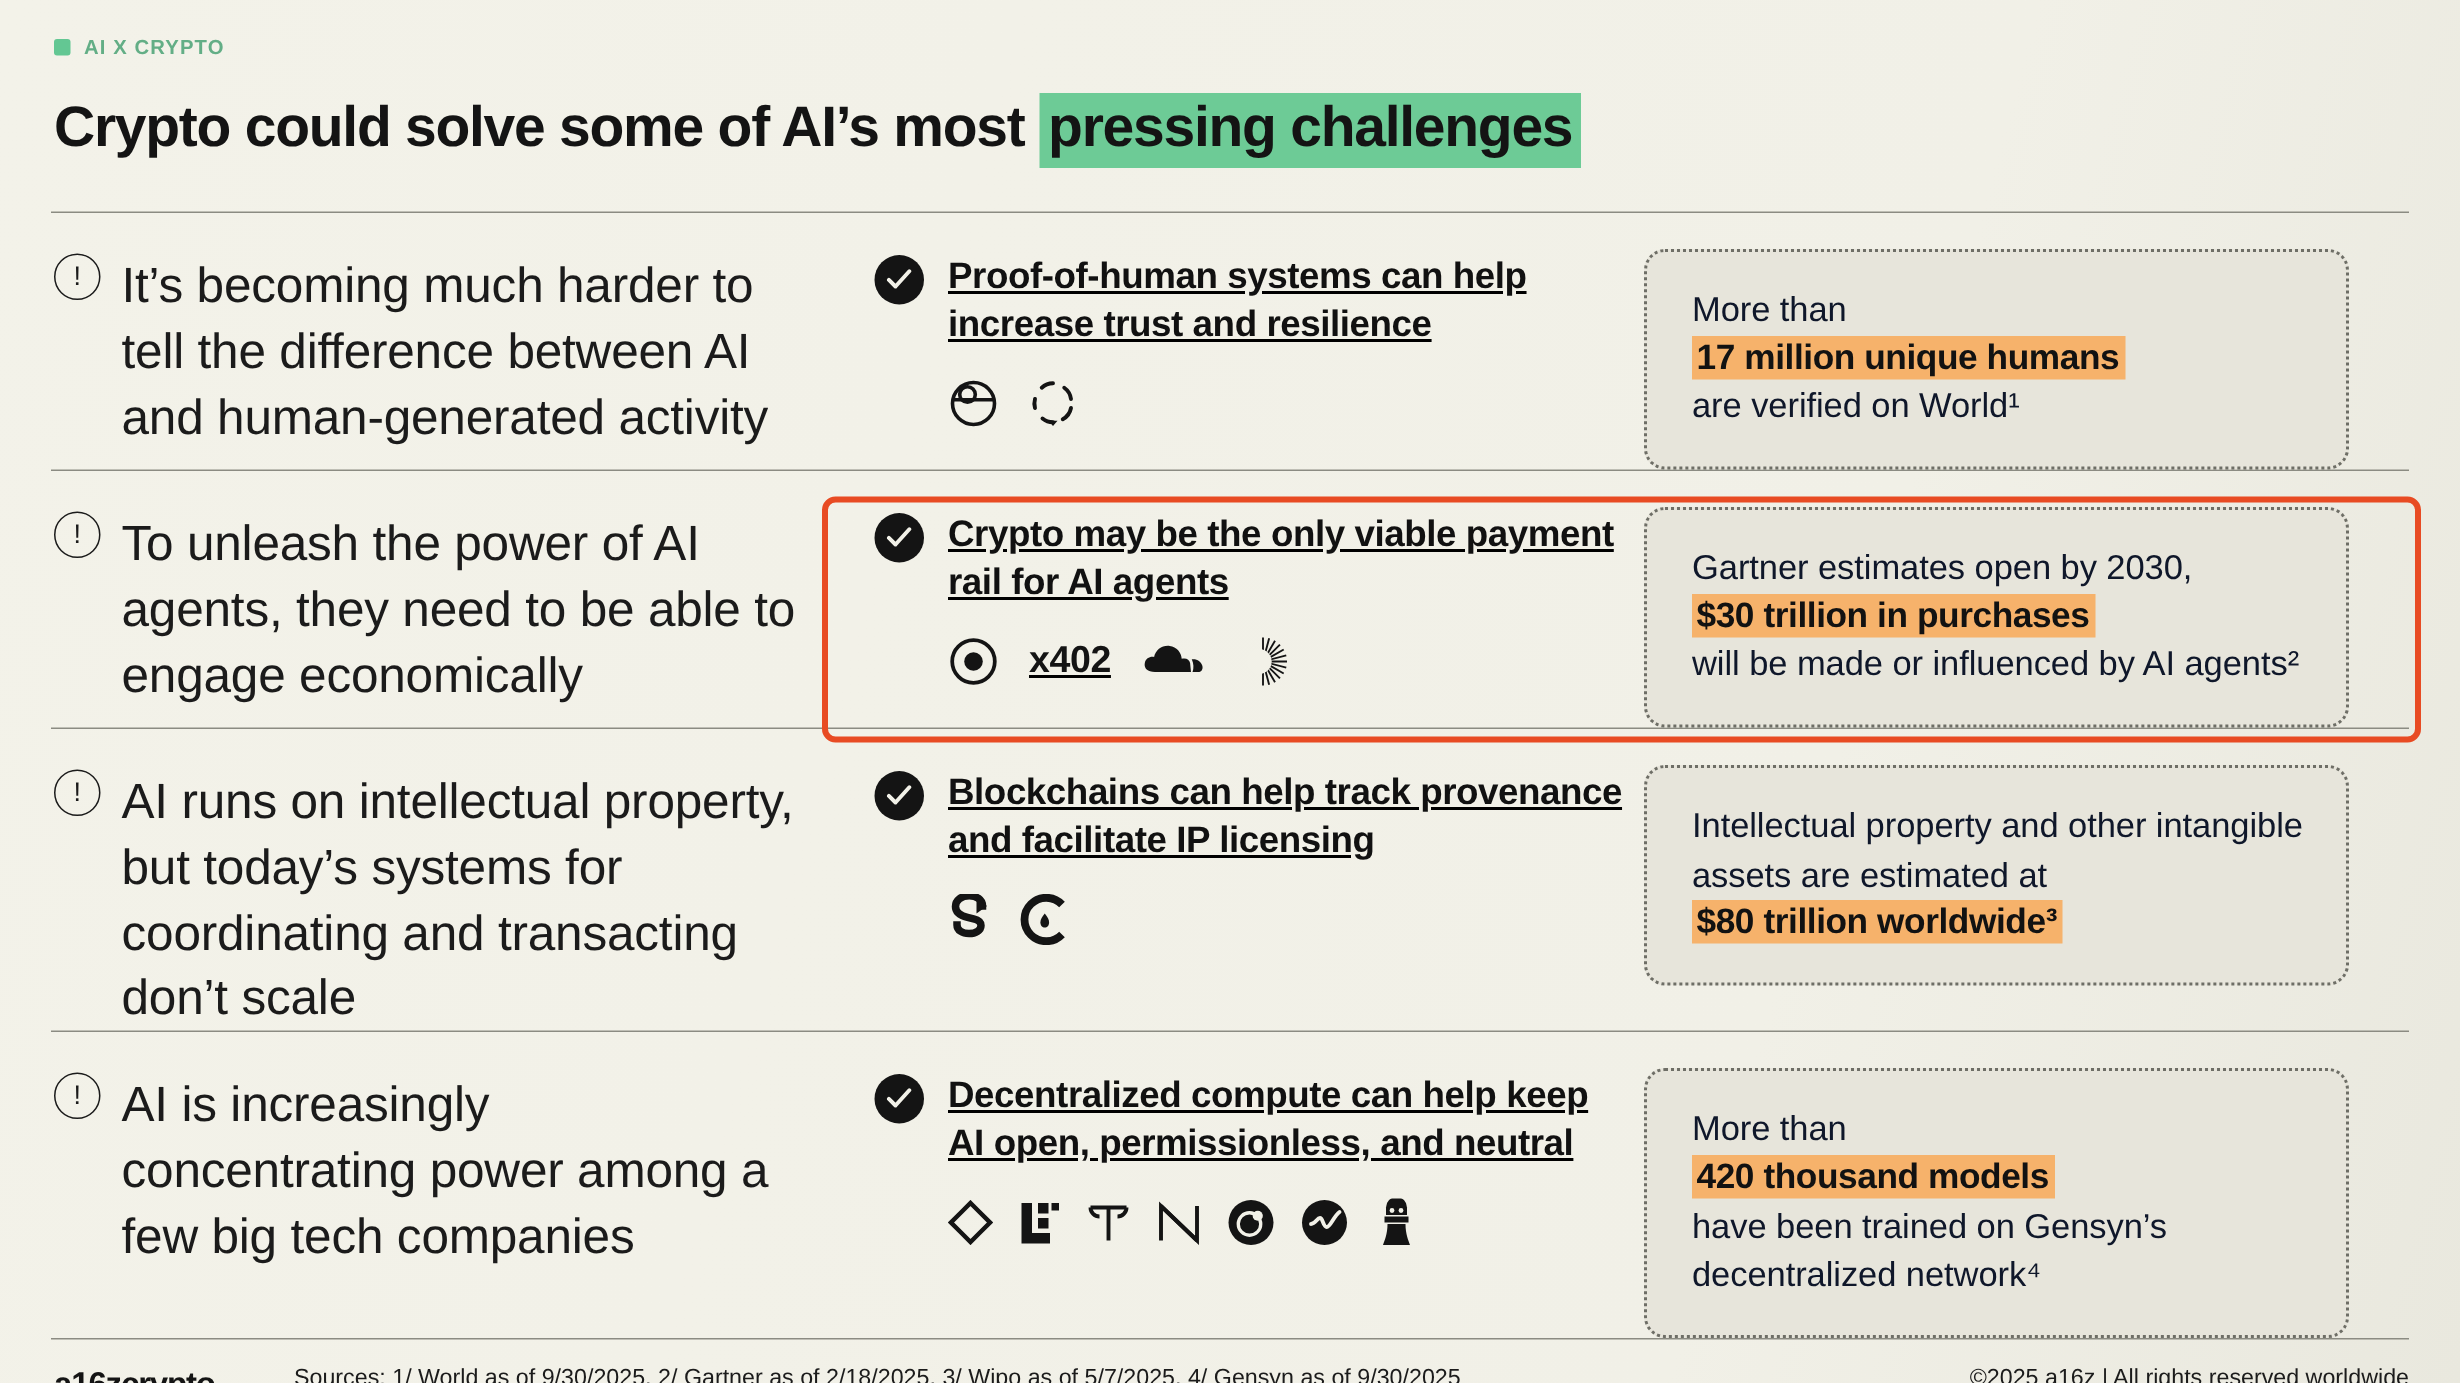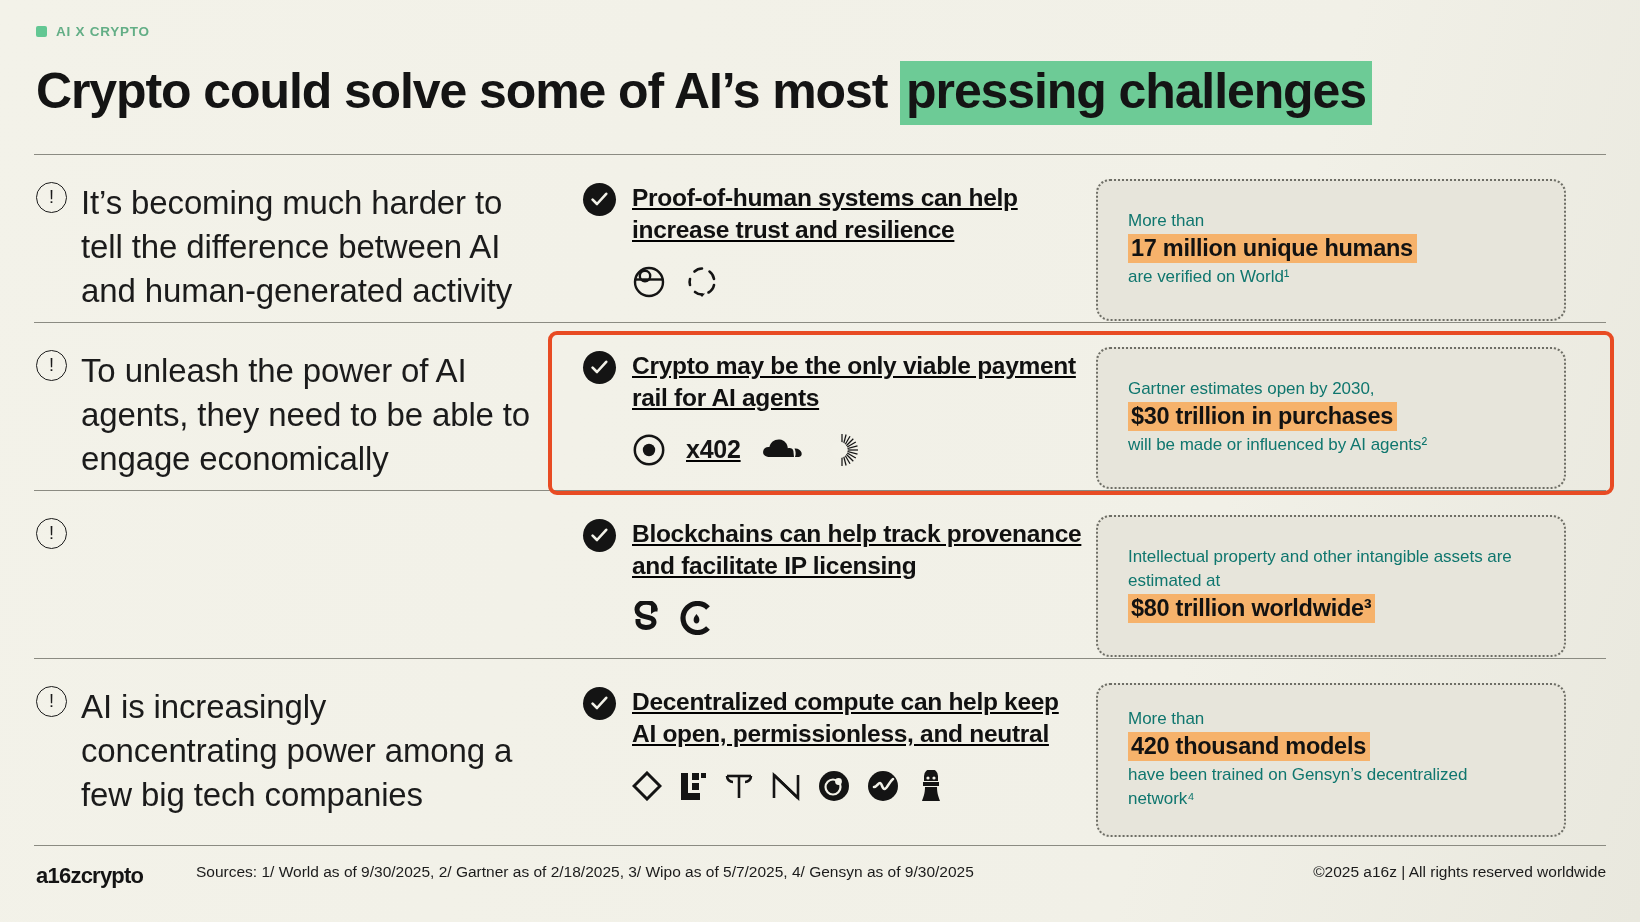--- a/index.html
+++ b/index.html
@@ -27,21 +27,21 @@
     background: #63C793; display: block;
   }
   .eyebrow-text {
     font-size: 13.5px; font-weight: 700; letter-spacing: .055em;
     color: #63AE86;
   }
 
   
   .headline {
     margin-top: 26px; padding-left: 2px;
-    font-size: 50px; line-height: 1.06;
+    font-size: 38px; line-height: 1.06;
     font-weight: 700; letter-spacing: -0.022em;
     color: #141414;
     white-space: nowrap;
   }
   .hl-mark {
     background: #6DCB96;
     padding: 2px 6px 6px 6px;
     box-decoration-break: clone;
     -webkit-box-decoration-break: clone;
   }
@@ -101,21 +101,21 @@
   
   .stat-card {
     border: 2px dotted #6E6E66;
     border-radius: 14px;
     background: #E7E5DB;
     padding: 22px 26px 24px 30px;
     width: 470px;
     min-height: 142px;
     display: flex; flex-direction: column; justify-content: center;
   }
-  .stat-line { font-size: 17px; line-height: 1.42; color: #0f766e; letter-spacing: -0.002em; }
+  .stat-line { font-size: 23px; line-height: 1.42; color: #0f172a; letter-spacing: -0.002em; }
   .stat-hl {
     font-size: 23.5px; font-weight: 700; color: #121212;
     letter-spacing: -0.012em; line-height: 1.34;
     display: inline-block;
   }
   .stat-hl span.mk {
     background: #F6B26B; padding: 1px 4px 2px 3px;
     box-decoration-break: clone; -webkit-box-decoration-break: clone;
   }
 
@@ -253,20 +253,21 @@
           <div class="stat-line">Gartner estimates open by 2030,</div>
           <div class="stat-hl"><span class="mk">$30 trillion in purchases</span></div>
           <div class="stat-line">will be made or influenced by AI agents²</div>
         </div>
       </div>
     </div>
 
     <div class="row">
       <div class="col-problem">
         <span class="bang"></span>
+        <div class="problem-text">AI runs on intellectual property, but today’s systems for coordinating and transacting don’t scale</div>
       </div>
       <div class="col-solution">
         <span class="check">
           <svg width="17" height="15" viewBox="0 0 17 15">
               <path d="M1.6 7.6 L6 12 L15.2 1.8" stroke="#F2F1E8" stroke-width="2.6" fill="none" stroke-linecap="round" stroke-linejoin="round"></path>
             </svg>
         </span>
         <div class="solution-body">
           <div class="solution-text">Blockchains can help track provenance and facilitate IP licensing</div>
           <div class="logo-strip">

